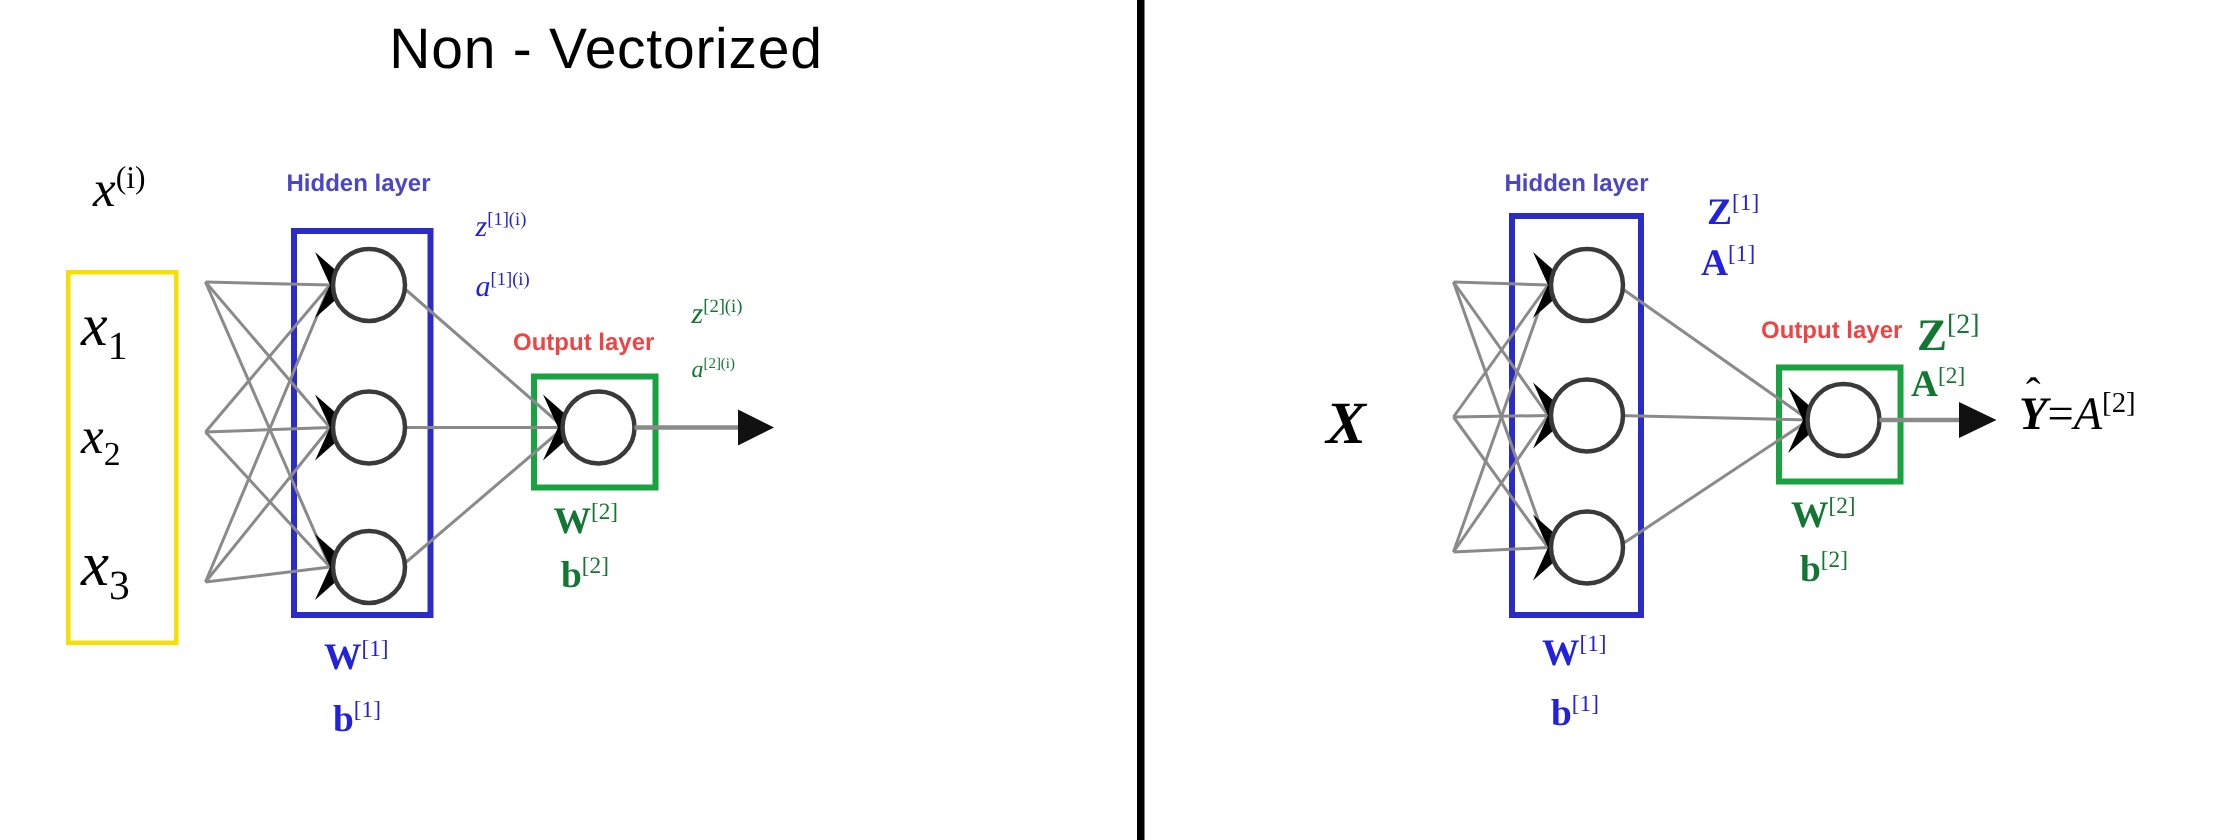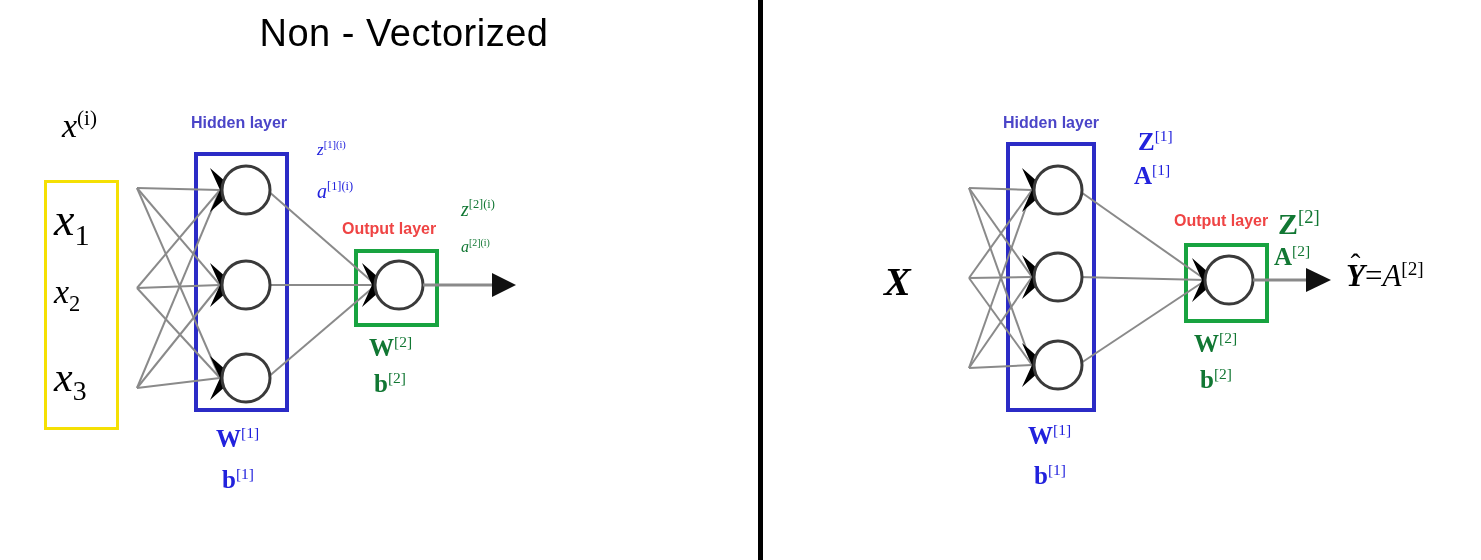--- a/index.html
+++ b/index.html
@@ -144,21 +144,21 @@
   <div class="panel" id="panel-left">
 
     <div class="title">Non - Vectorized</div>
 
     <div class="xlabel" style="left:38px; top:106px; font-size:34px;">
       <span class="var">x</span><sup class="sup paren">(i)</sup>
     </div>
 
     <div class="layer-box box-input" style="left:20px; top:180px; width:75px; height:250px;"></div>
 
-    <div class="xlabel" style="left:30px; top:193px; font-size:46px;">
+    <div class="xlabel" style="left:30px; top:193px; font-size:40px;">
       <span class="var">x</span><sub style="font-size:0.66em; font-style:normal;">1</sub>
     </div>
     <div class="xlabel" style="left:30px; top:273px; font-size:34px;">
       <span class="var">x</span><sub style="font-size:0.66em; font-style:normal;">2</sub>
     </div>
     <div class="xlabel" style="left:30px; top:353px; font-size:42px;">
       <span class="var">x</span><sub style="font-size:0.66em; font-style:normal;">3</sub>
     </div>
 
     <div class="layer-caption cap-hidden" style="left:167px; top:114px;">Hidden layer</div>
@@ -203,21 +203,21 @@
         <path class="wedge" d="M338,263 L363,285 L338,307 L348,285 Z"></path>
         <circle class="neuron-circle" cx="375" cy="285" r="24"></circle>
       </g>
 
       <g>
         <line class="arrowline" x1="399" y1="285" x2="470" y2="285"></line>
         <path class="arrowhead" d="M468,273 L492,285 L468,297 Z"></path>
       </g>
     </svg>
 
-    <div class="mathlbl m-blue" style="left:293px; top:140px; font-size:17px;">
+    <div class="mathlbl m-blue" style="left:293px; top:140px; font-size:20px;">
       <span class="var">z</span><sup class="sup">[1](i)</sup>
     </div>
     <div class="mathlbl m-blue" style="left:293px; top:180px; font-size:20px;">
       <span class="var">a</span><sup class="sup">[1](i)</sup>
     </div>
 
     <div class="mathlbl m-green" style="left:437px; top:198px; font-size:20px;">
       <span class="var">z</span><sup class="sup">[2](i)</sup>
     </div>
     <div class="mathlbl m-green" style="left:437px; top:238px; font-size:16px;">

